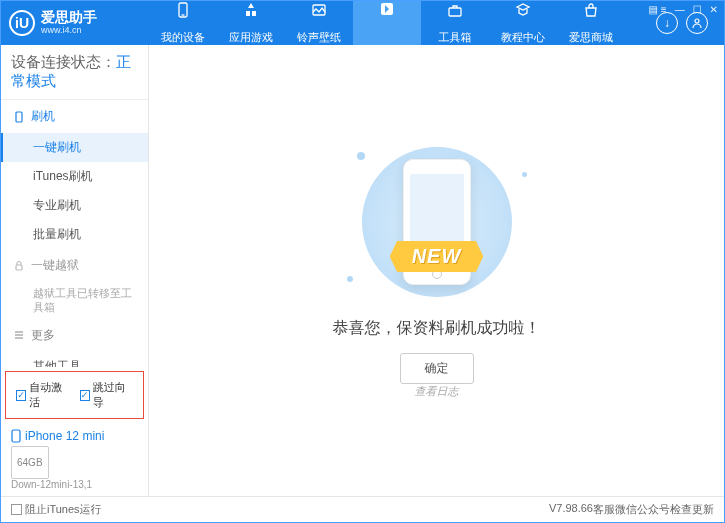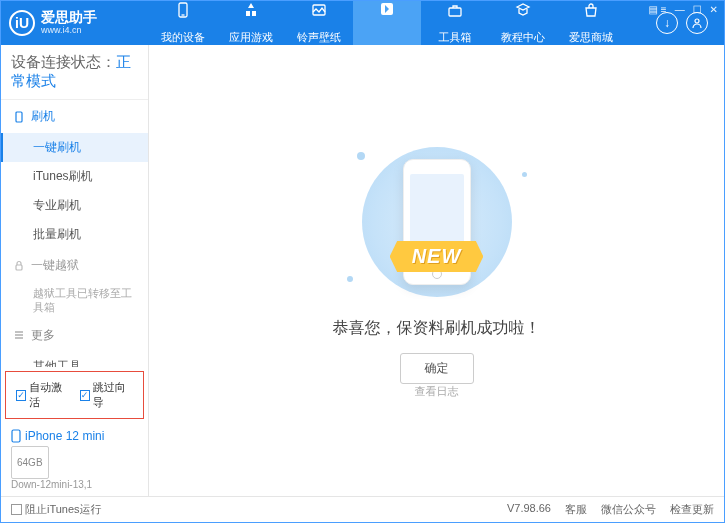--- a/index.html
+++ b/index.html
@@ -45,26 +45,26 @@
 .main { flex: 1; display: flex; flex-direction: column; align-items: center; justify-content: center; position: relative; }
 .illus { width: 200px; height: 160px; position: relative; display: flex; align-items: center; justify-content: center; }
 .circle-bg { width: 150px; height: 150px; border-radius: 50%; background: radial-gradient(circle, #d9ecfb 0%, #c5e2f9 60%, #b3d8f5 100%); position: absolute; }
 .dot { position: absolute; width: 8px; height: 8px; border-radius: 50%; background: #b3d8f5; }
 .phone { width: 68px; height: 126px; background: #fff; border-radius: 10px; position: relative; z-index: 2; box-shadow: 0 4px 12px rgba(0,0,0,0.1); border: 1px solid #eee; }
 .phone::before { content: ""; position: absolute; top: 14px; left: 6px; right: 6px; bottom: 16px; background: #e8f2fd; border-radius: 2px; }
 .phone::after { content: ""; position: absolute; bottom: 5px; left: 50%; transform: translateX(-50%); width: 8px; height: 8px; border: 1px solid #ccc; border-radius: 50%; }
 .ribbon { position: absolute; z-index: 3; bottom: 30px; background: #ffc940; color: #fff; font-weight: bold; font-size: 20px; padding: 4px 22px; letter-spacing: 1px; font-style: italic; clip-path: polygon(8% 0, 92% 0, 100% 50%, 92% 100%, 8% 100%, 0 50%); text-shadow: 1px 1px 0 #e0a020; }
 .msg { margin-top: 16px; font-size: 16px; color: #444; }
 .ok-btn { margin-top: 14px; padding: 6px 24px; border: 1px solid #ccc; background: #fff; border-radius: 3px; cursor: pointer; font-size: 12px; color: #555; }
-.log-link { font-size: 11px; color: #aaa; cursor: pointer; }
+.log-link { font-size: 11px; color: #aaa; cursor: pointer; font-style: italic; }
 
 
 .footer { height: 26px; border-top: 1px solid #e5e5e5; display: flex; align-items: center; padding: 0 10px; font-size: 11px; color: #666; }
 .footer .cb { color: #666; }
-.footer-right { margin-left: auto; display: flex; gap: 14px; }
+.footer-right { margin-left: auto; display: flex; gap: 0; }
 .footer-right span { cursor: pointer; }
 svg { display: block; }
 </style>
 </head>
 <body>
 
 <div class="app">
 
   <div class="header" style="position:relative;">
     <div class="win-controls">

